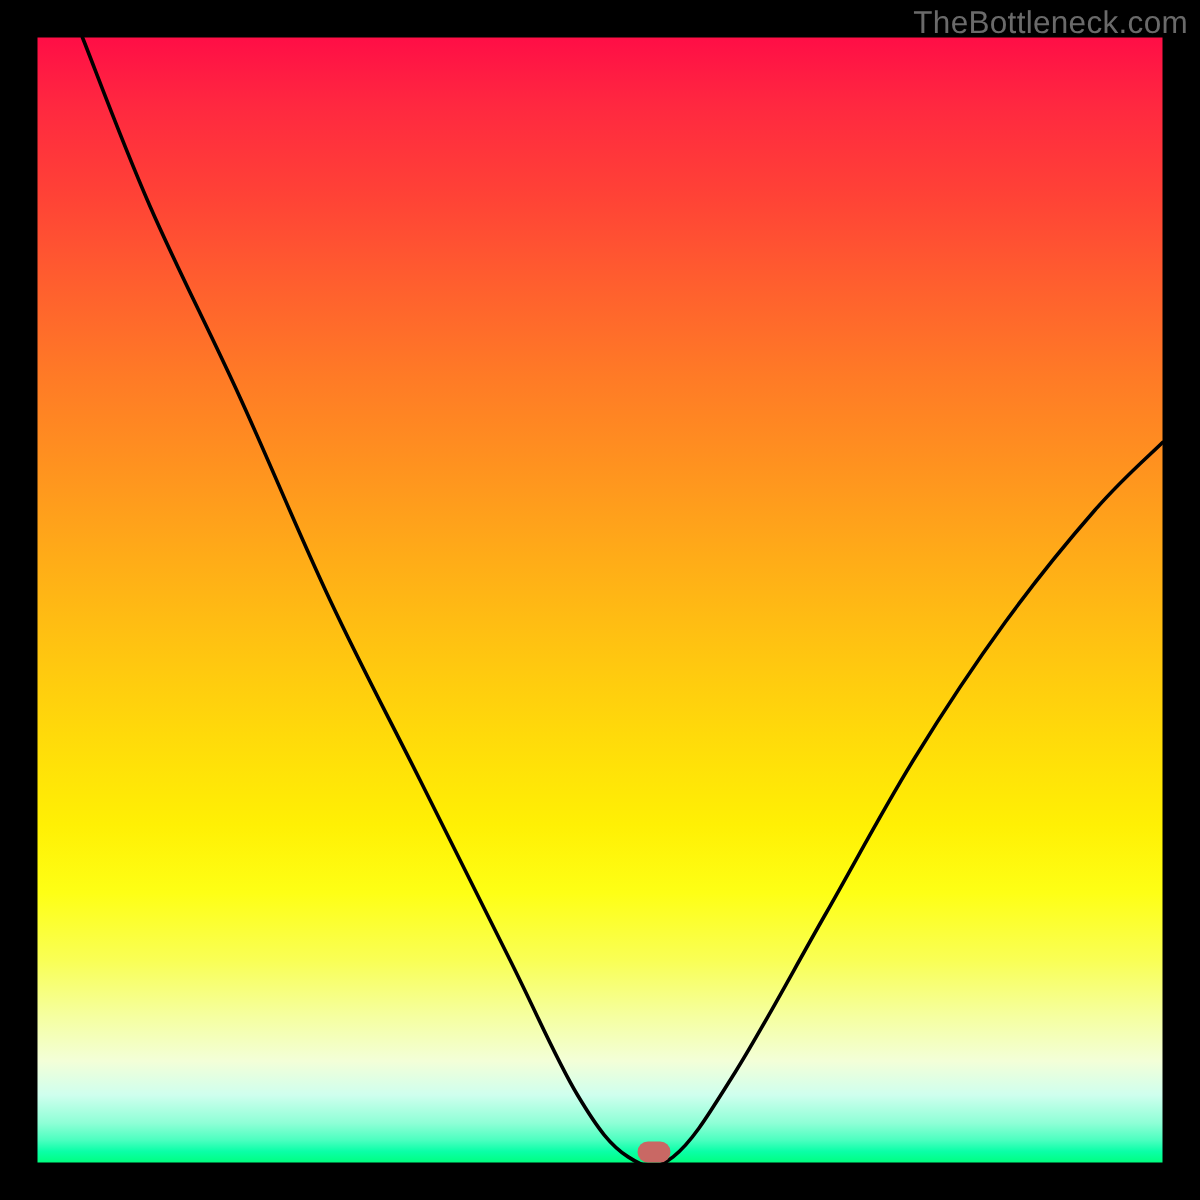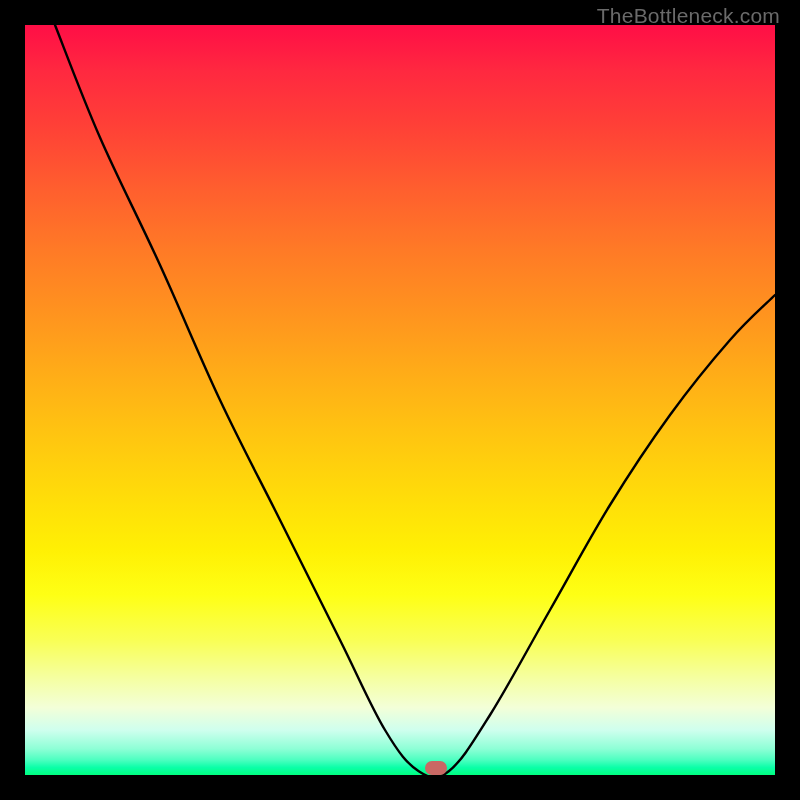--- a/index.html
+++ b/index.html
@@ -44,21 +44,21 @@
       #cfffee 94%,
       #8effd6 96.5%,
       #4cffc0 98%,
       #0bffa8 99%,
       #00ff80 100%
     );
   }
   .watermark {
     position: absolute;
     top: 4px;
-    right: 20px;
+    right: 8px;
     color: #6a6a6a;
     font-size: 21px;
     font-weight: 500;
     letter-spacing: 0.2px;
     user-select: none;
   }
   svg.curve {
     position: absolute;
     left: 0;
     top: 0;

